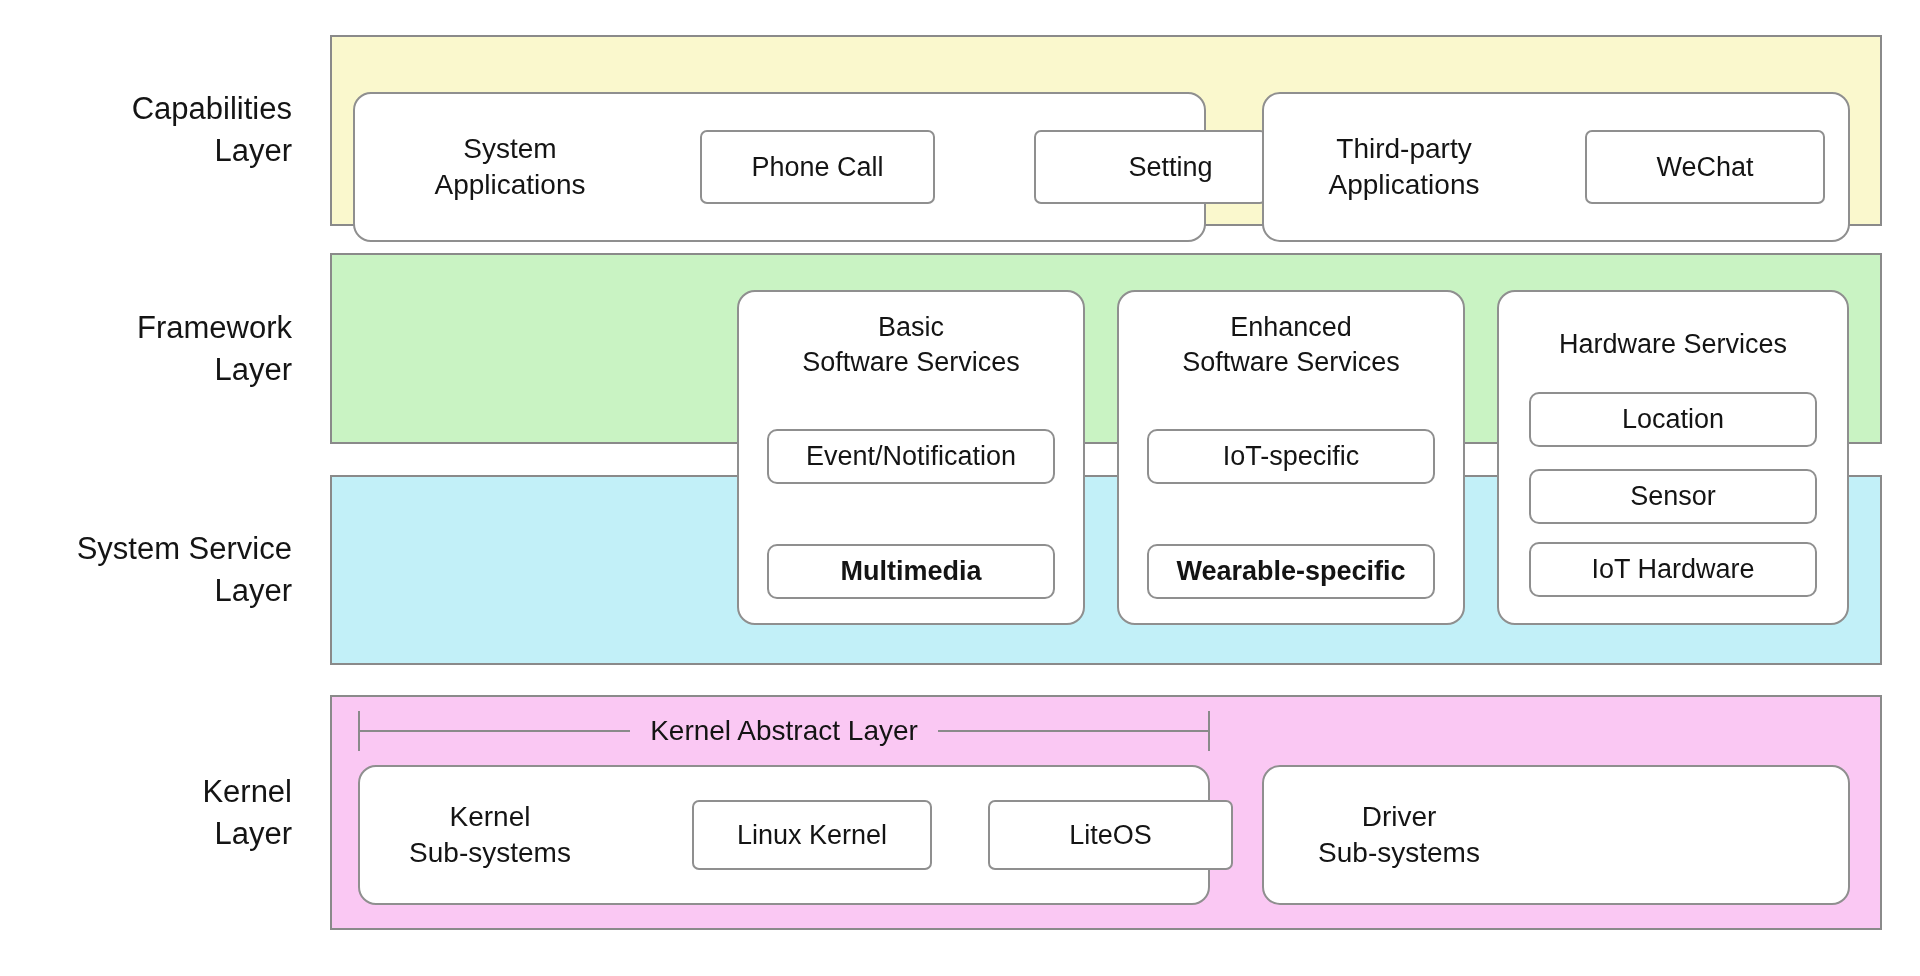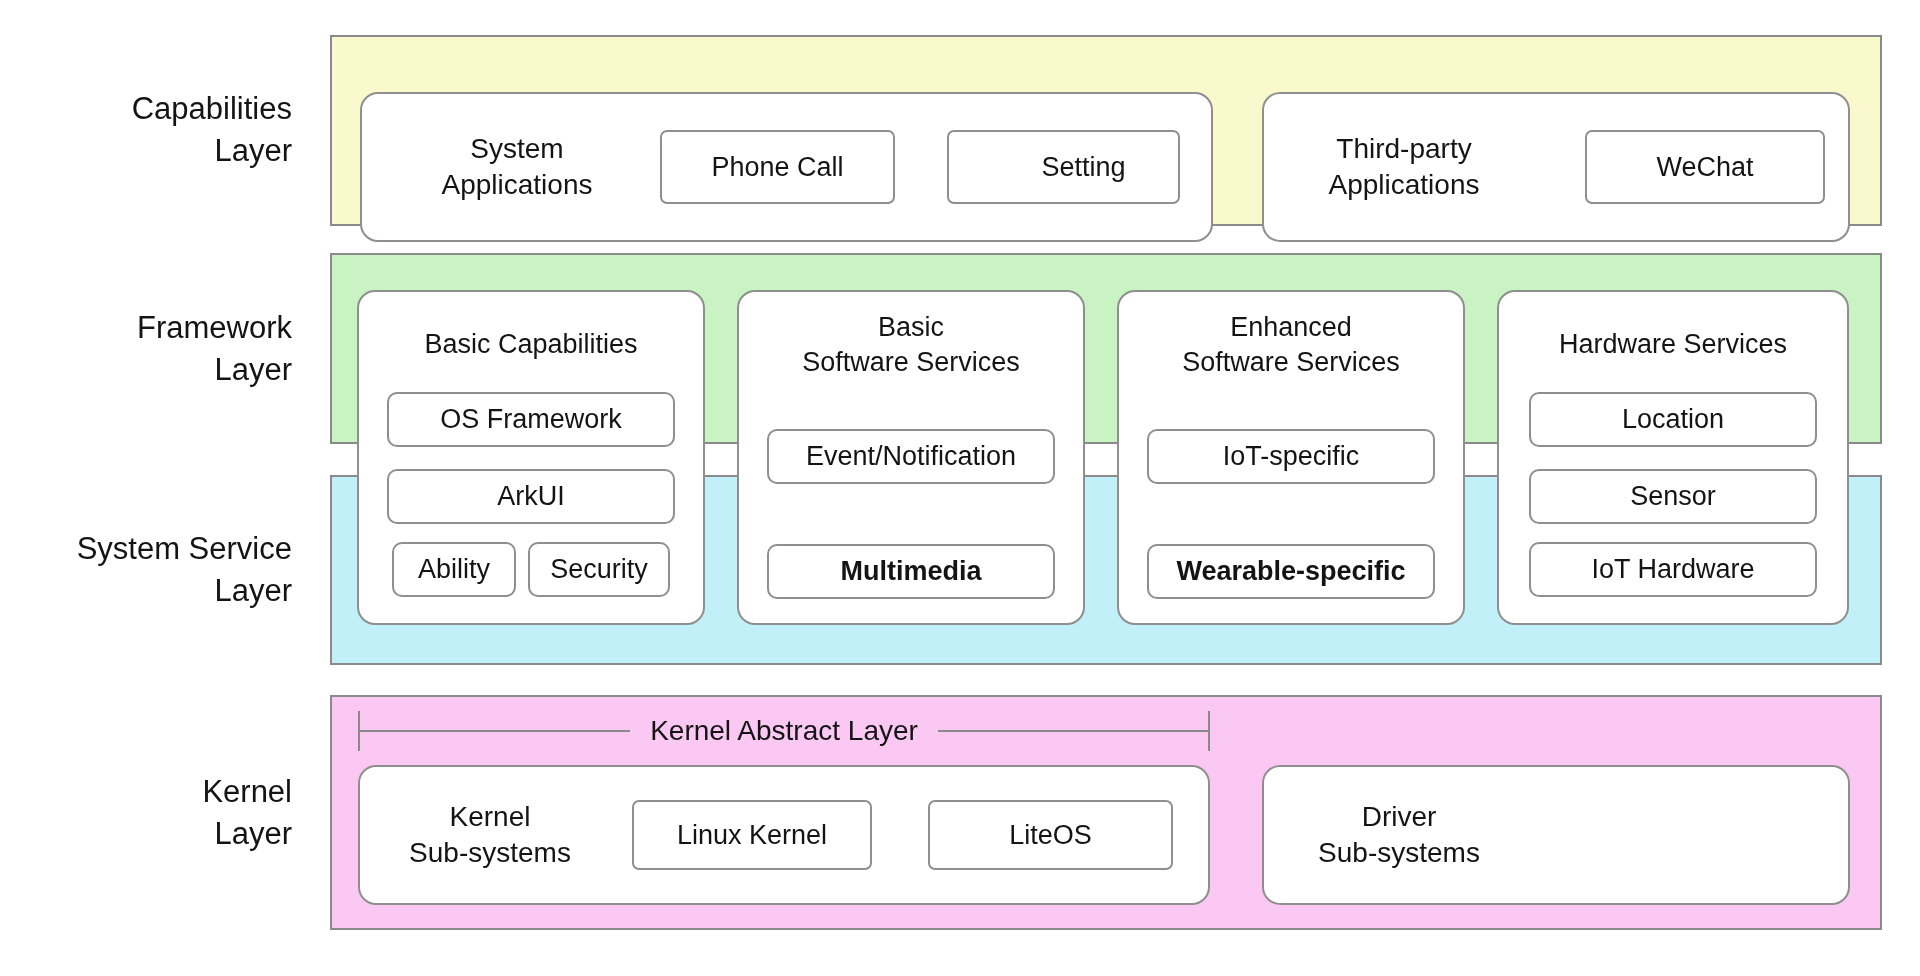--- a/index.html
+++ b/index.html
@@ -77,21 +77,21 @@
     justify-content: center;
     font-size: 27px;
     text-align: center;
     line-height: 1.2;
     flex: 0 0 auto;
   }
   .pill-lg { height: 74px; border-radius: 7px; }
   .pill-sm { height: 55px; border-radius: 10px; }
 
   
-  .box-system-apps { left: 28px; top: 55px; width: 853px; height: 150px; }
+  .box-system-apps { left: 21px; top: 55px; width: 853px; height: 150px; gap: 47px; }
   .box-system-apps .box-title { width: 250px; margin-left: 30px; }
   .pill-phone-call { width: 235px; margin-left: 18px; }
   .pill-setting    { width: 233px; margin-left: 52px; padding-left: 40px; }
 
   .box-third-party { left: 930px; top: 55px; width: 588px; height: 150px; }
   .box-third-party .box-title { width: 230px; margin-left: 25px; }
   .pill-wechat { width: 240px; margin-left: 66px; }
 
   
   .mid-col {
@@ -142,21 +142,21 @@
     height: 40px;
     display: flex;
     align-items: center;
   }
   .kal-tick { width: 2px; height: 40px; background: var(--band-border); }
   .kal-line { flex: 1; height: 2px; background: var(--band-border); }
   .kal-label { padding: 0 20px; font-size: 28px; white-space: nowrap; }
 
   .box-kernel-sub { left: 26px; top: 68px; width: 852px; height: 140px; }
   .box-kernel-sub .box-title { width: 200px; margin-left: 30px; }
-  .pill-linux  { width: 240px; margin-left: 42px; height: 70px; }
+  .pill-linux  { width: 240px; margin-left: 102px; height: 70px; }
   .pill-liteos { width: 245px; margin-left: 56px; height: 70px; }
 
   .box-driver-sub { left: 930px; top: 68px; width: 588px; height: 140px; }
   .box-driver-sub .box-title { width: 200px; margin-left: 35px; }
   .pill-hdf { width: 312px; margin-left: 24px; height: 84px; }
 </style>
 </head>
 <body>
 
 <div class="canvas">
@@ -180,29 +180,20 @@
     <div class="wbox box-third-party">
       <div class="box-title">Third-party
 Applications</div>
       <div class="pill pill-lg pill-wechat">WeChat</div>
     </div>
   </div>
 
   <div class="band band-framework"></div>
   <div class="band band-system-service"></div>
 
-  <div class="mid-col col-1 col-tight">
-    <div class="col-title">Basic Capabilities</div>
-    <div class="pill pill-sm pill-w p1">OS Framework</div>
-    <div class="pill pill-sm pill-w p2">ArkUI</div>
-    <div class="pill-duo p3">
-      <div class="pill pill-sm pill-ability">Ability</div>
-      <div class="pill pill-sm pill-security">Security</div>
-    </div>
-  </div>
 
   <div class="mid-col col-2 col-spaced">
     <div class="col-title">Basic
 Software Services</div>
     <div class="pill pill-sm pill-w p1">Event/Notification</div>
     <div class="pill pill-sm pill-w p2">Multimedia</div>
   </div>
 
   <div class="mid-col col-3 col-spaced">
     <div class="col-title">Enhanced

